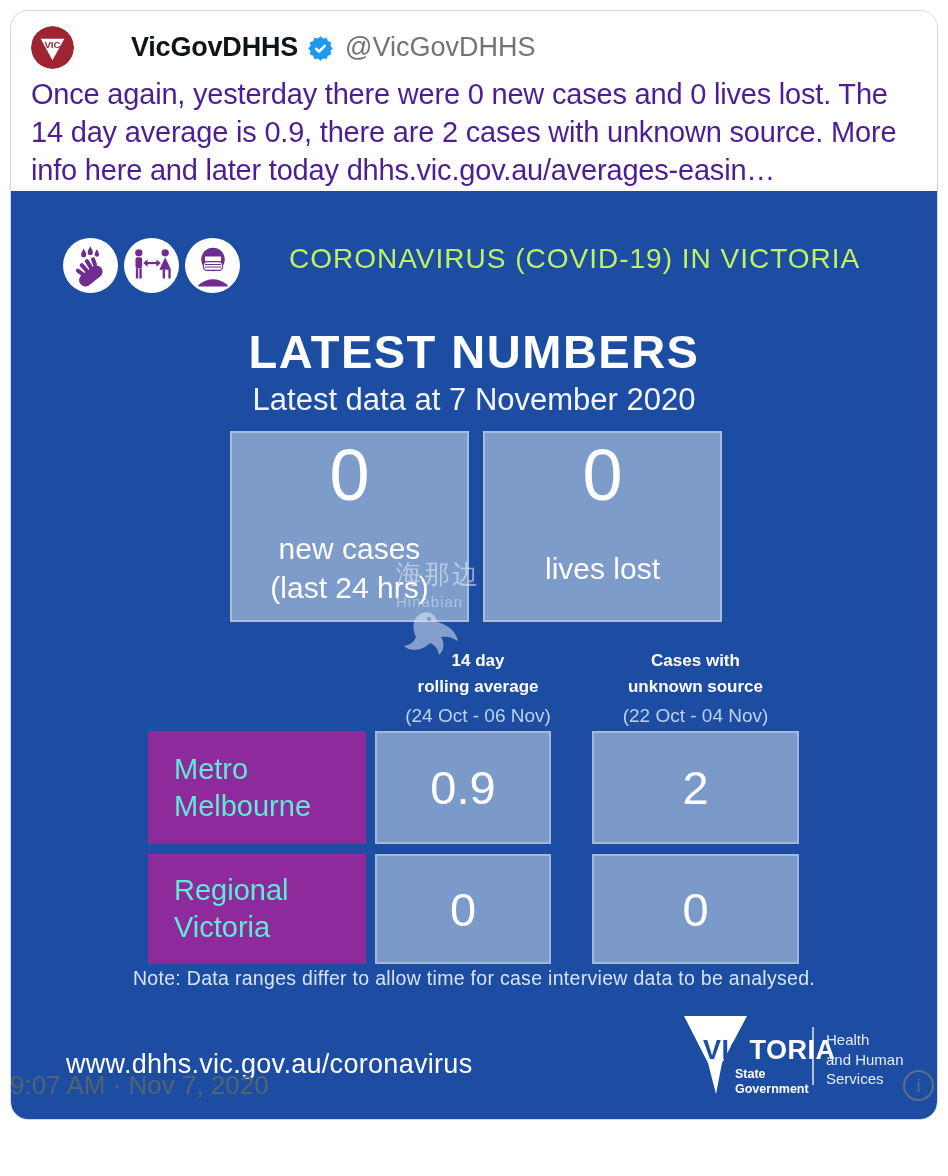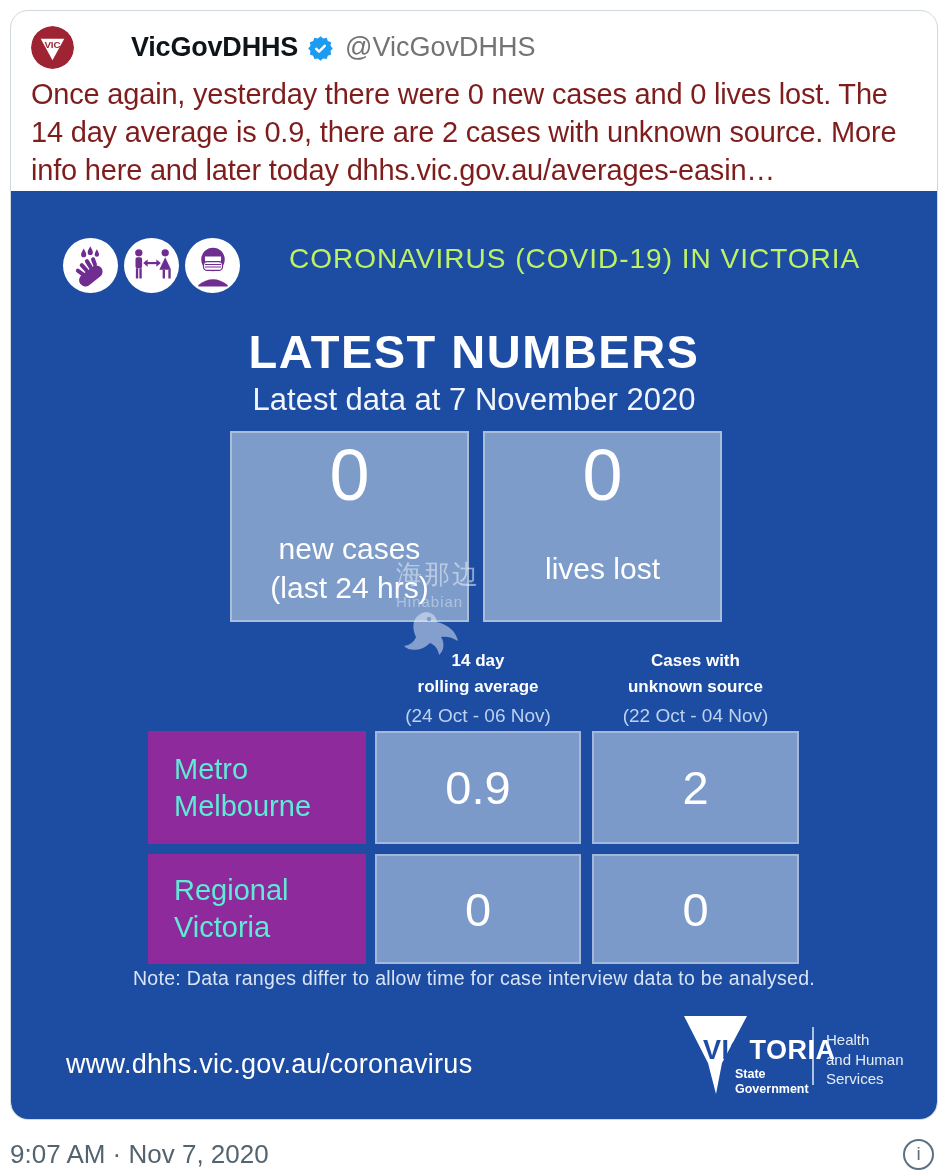--- a/index.html
+++ b/index.html
@@ -12,21 +12,21 @@
           background:#fff; border:1px solid #cfd9de; border-radius:18px; overflow:hidden; }
 
   .tweet-header { position:absolute; left:20px; top:13px; height:46px;
                   display:flex; align-items:center; gap:9px; }
   .avatar { width:43px; height:43px; border-radius:50%; flex:0 0 auto; }
   .author { font-size:27px; font-weight:bold; color:#0f1419; letter-spacing:-0.2px;margin-left:48px; }
   .badge { width:27px; height:27px; margin-top:2px; }
   .handle { font-size:27px; color:#737373; margin-left:2px; }
 
   .tweet-text { position:absolute; left:20px; top:64px; width:892px;
-                font-size:29px; line-height:38px; color:#7f1d1d; letter-spacing:-0.2px; }
+                font-size:29px; line-height:38px; color:#4c1d95; letter-spacing:-0.2px; }
 
   
   .graphic { position:absolute; left:0; top:180px; width:100%; height:930px;
              background:#1d4da2; border-radius:0 0 18px 18px; overflow:hidden; }
 
   .icons-row { position:absolute; left:52px; top:47px; display:flex; gap:6px; }
   .icon-circle { width:55px; height:55px; border-radius:50%; background:#fff;
                  display:flex; align-items:center; justify-content:center; }
   .icon-circle svg { width:44px; height:44px; }
 
@@ -61,21 +61,21 @@
   .col-header .r { font-size:19px; color:#bcd2ee; margin-top:5px; }
 
   .row-label { position:absolute; left:137px; width:218px; background:#8e2a9c;
                color:#5eead4; font-size:29px; line-height:37px; display:flex;
                flex-direction:column; justify-content:center; padding-left:26px; }
   .cell { position:absolute; background:#7b9aca; border:2px solid rgba(255,255,255,0.3);
           display:flex; align-items:center; justify-content:center;
           font-size:47px; color:#fff; }
   .r1 { top:540px; height:113px; }
   .r2 { top:663px; height:110px; }
-  .c1pos { left:364px; width:206px; }
+  .c1pos { left:364px; width:176px; }
   .c2pos { left:581px; width:207px; }
 
   .note { position:absolute; left:0; top:776px; width:100%; text-align:center;
           font-size:19.5px; color:#d8e4f5; letter-spacing:0.3px; }
 
   .site-url { position:absolute; left:55px; top:858px; font-size:27px;
               color:#fff; letter-spacing:0.3px; }
 
   .vic-logo { position:absolute; left:672px; top:824px; width:245px; height:95px; }
   .vic-tri { position:absolute; left:0; top:0; }
@@ -84,22 +84,22 @@
   .vic-brand .over { color:#1d4da2; }
   .vic-brand .rest { color:#fff; }
   .vic-sub { position:absolute; left:52px; top:52px; font-size:12.5px; font-weight:bold;
              line-height:15px; color:#fff; }
   .vic-divider { position:absolute; left:129px; top:12px; width:2px; height:58px;
                  background:rgba(255,255,255,0.65); }
   .vic-dept { position:absolute; left:143px; top:15px; font-size:15px; line-height:19.5px;
               color:#e4ecf8; }
 
   
-  .footer { position:absolute; left:10px; top:1134px; width:928px; height:40px;
-            display:flex; align-items:center; justify-content:space-between; }
+  .footer { position:absolute; left:10px; top:1070px; width:928px; height:40px;
+            display:flex; justify-content:space-between; }
   .timestamp { font-size:26px; color:#536471; }
   .info-icon { width:31px; height:31px; border:2px solid #5b7083; border-radius:50%;
                color:#5b7083; font-size:19px; display:flex; align-items:center;
                justify-content:center; margin-right:4px; }
 </style>
 </head>
 <body>
 
 <div class="card">
 

